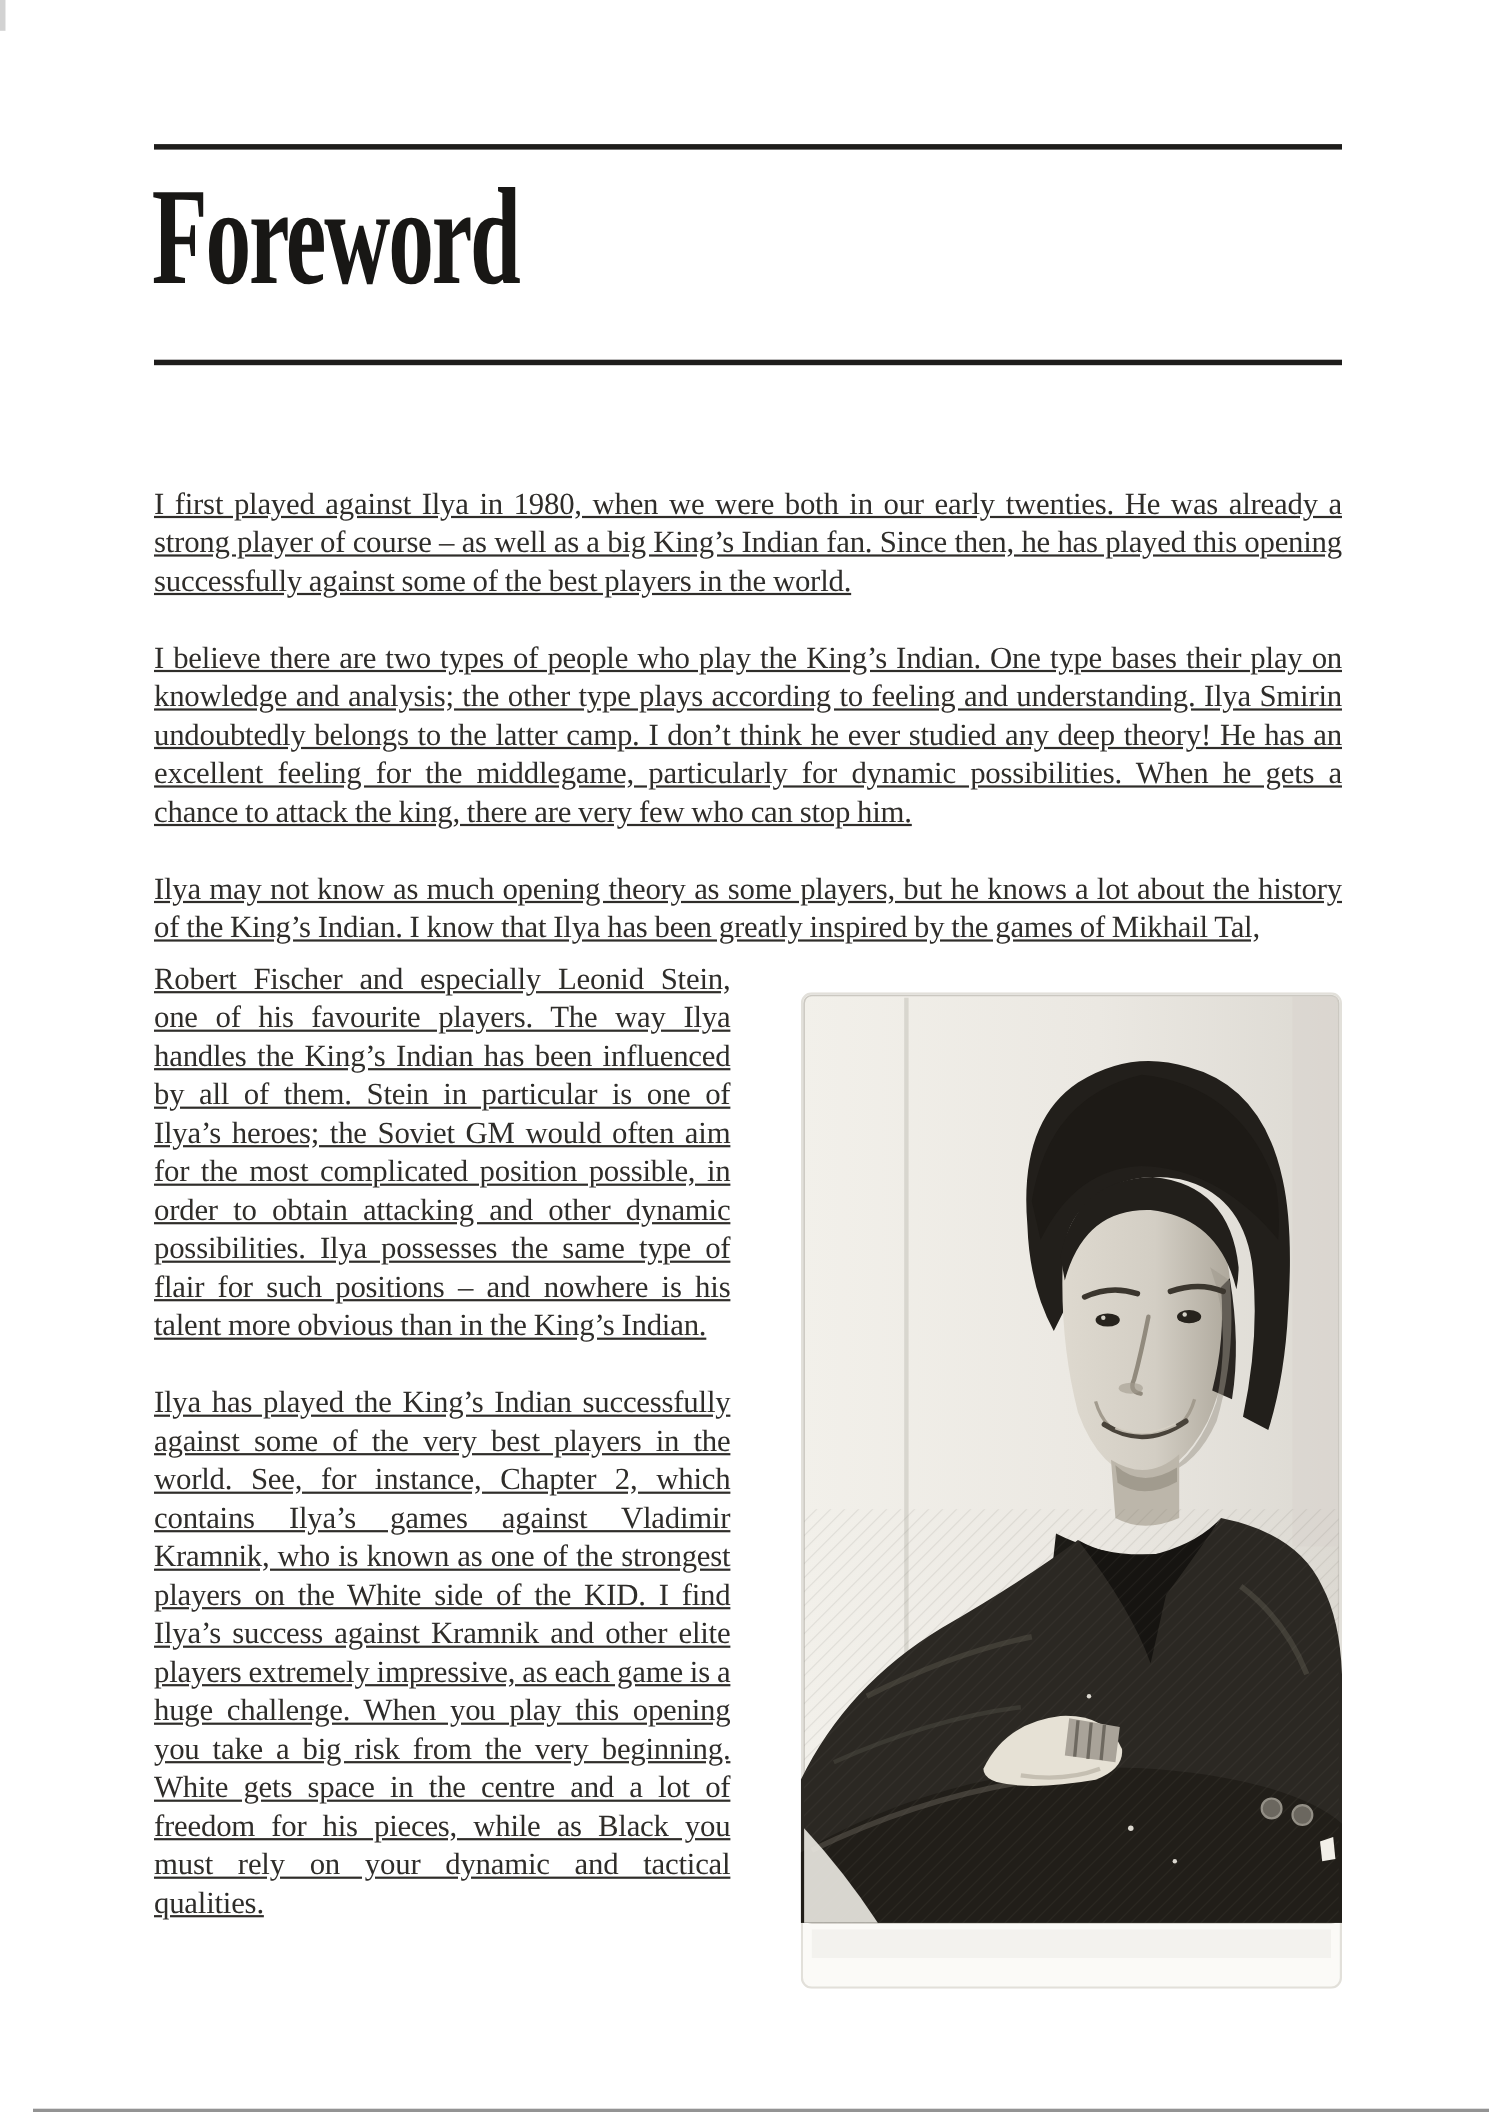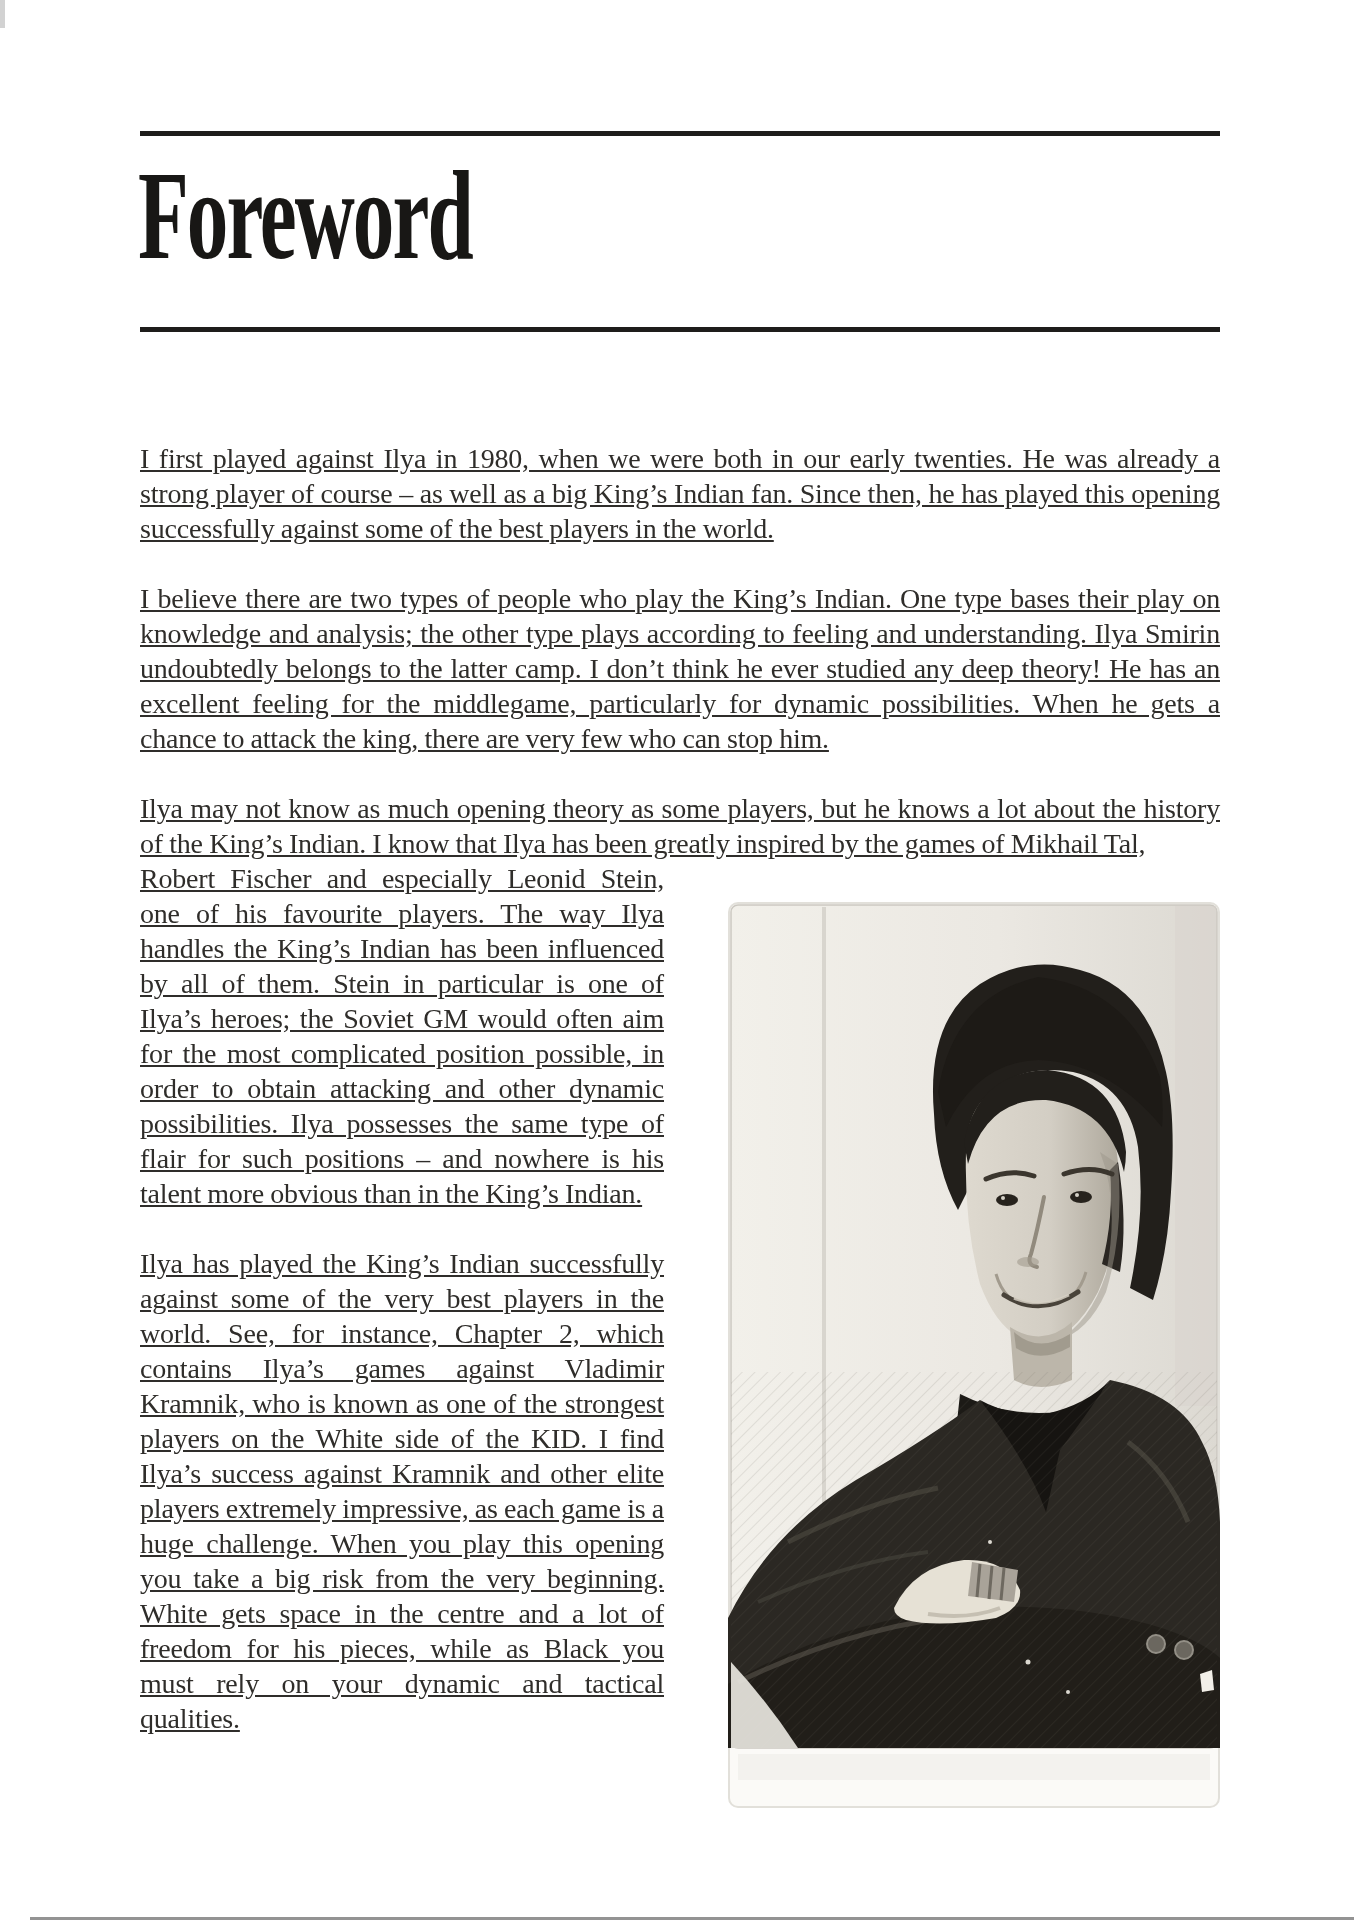--- a/index.html
+++ b/index.html
@@ -46,21 +46,21 @@
     width: 1080px;
     font-size: 28px;
     line-height: 35px;
     letter-spacing: -0.2px;
     word-spacing: -0.5px;
     color: #2f2d2a;
     text-align: justify;
     text-decoration: underline;
   }
   .para { margin: 0 0 35px 0; }
-  .para-flush { margin-bottom: 0; }
+  .para-flush { margin-bottom: 12px; }
   .narrow-col { width: 524px; }
   .narrow-col .para:first-child { margin-top: 0; }
   .photo {
     position: absolute;
     left: 728px;
     top: 902px;
     width: 492px;
     height: 906px;
     margin: 0;
   }

